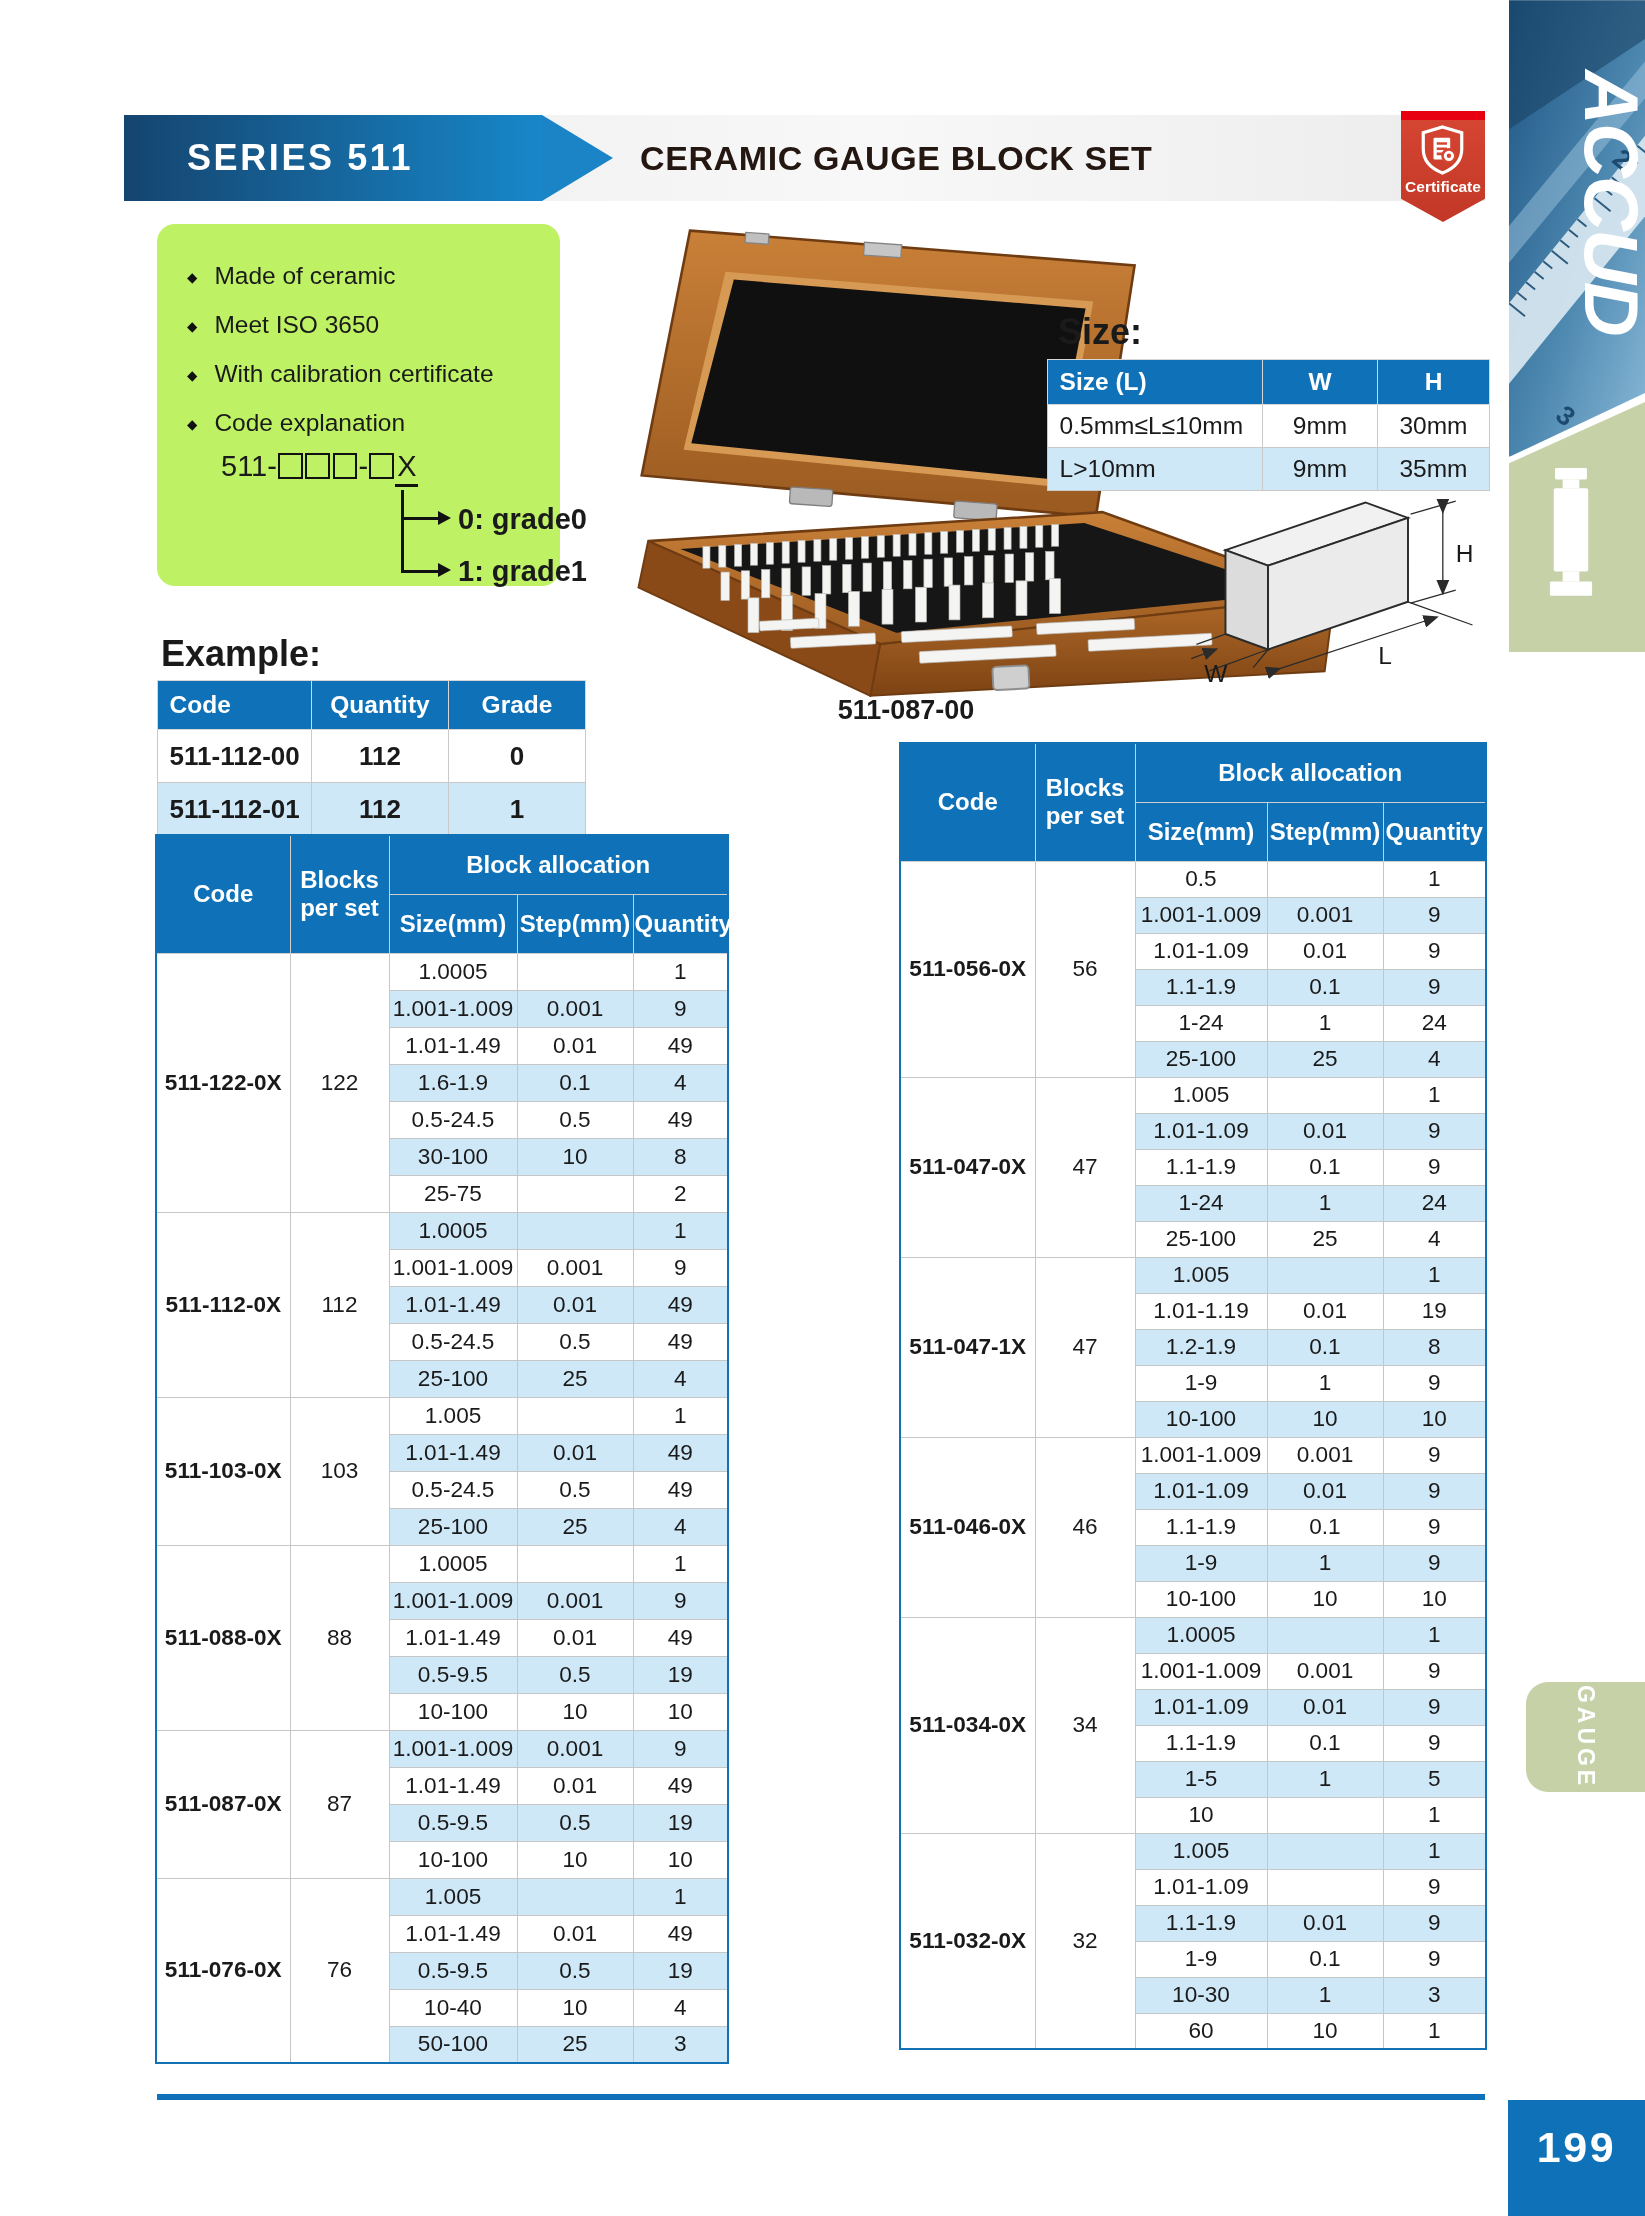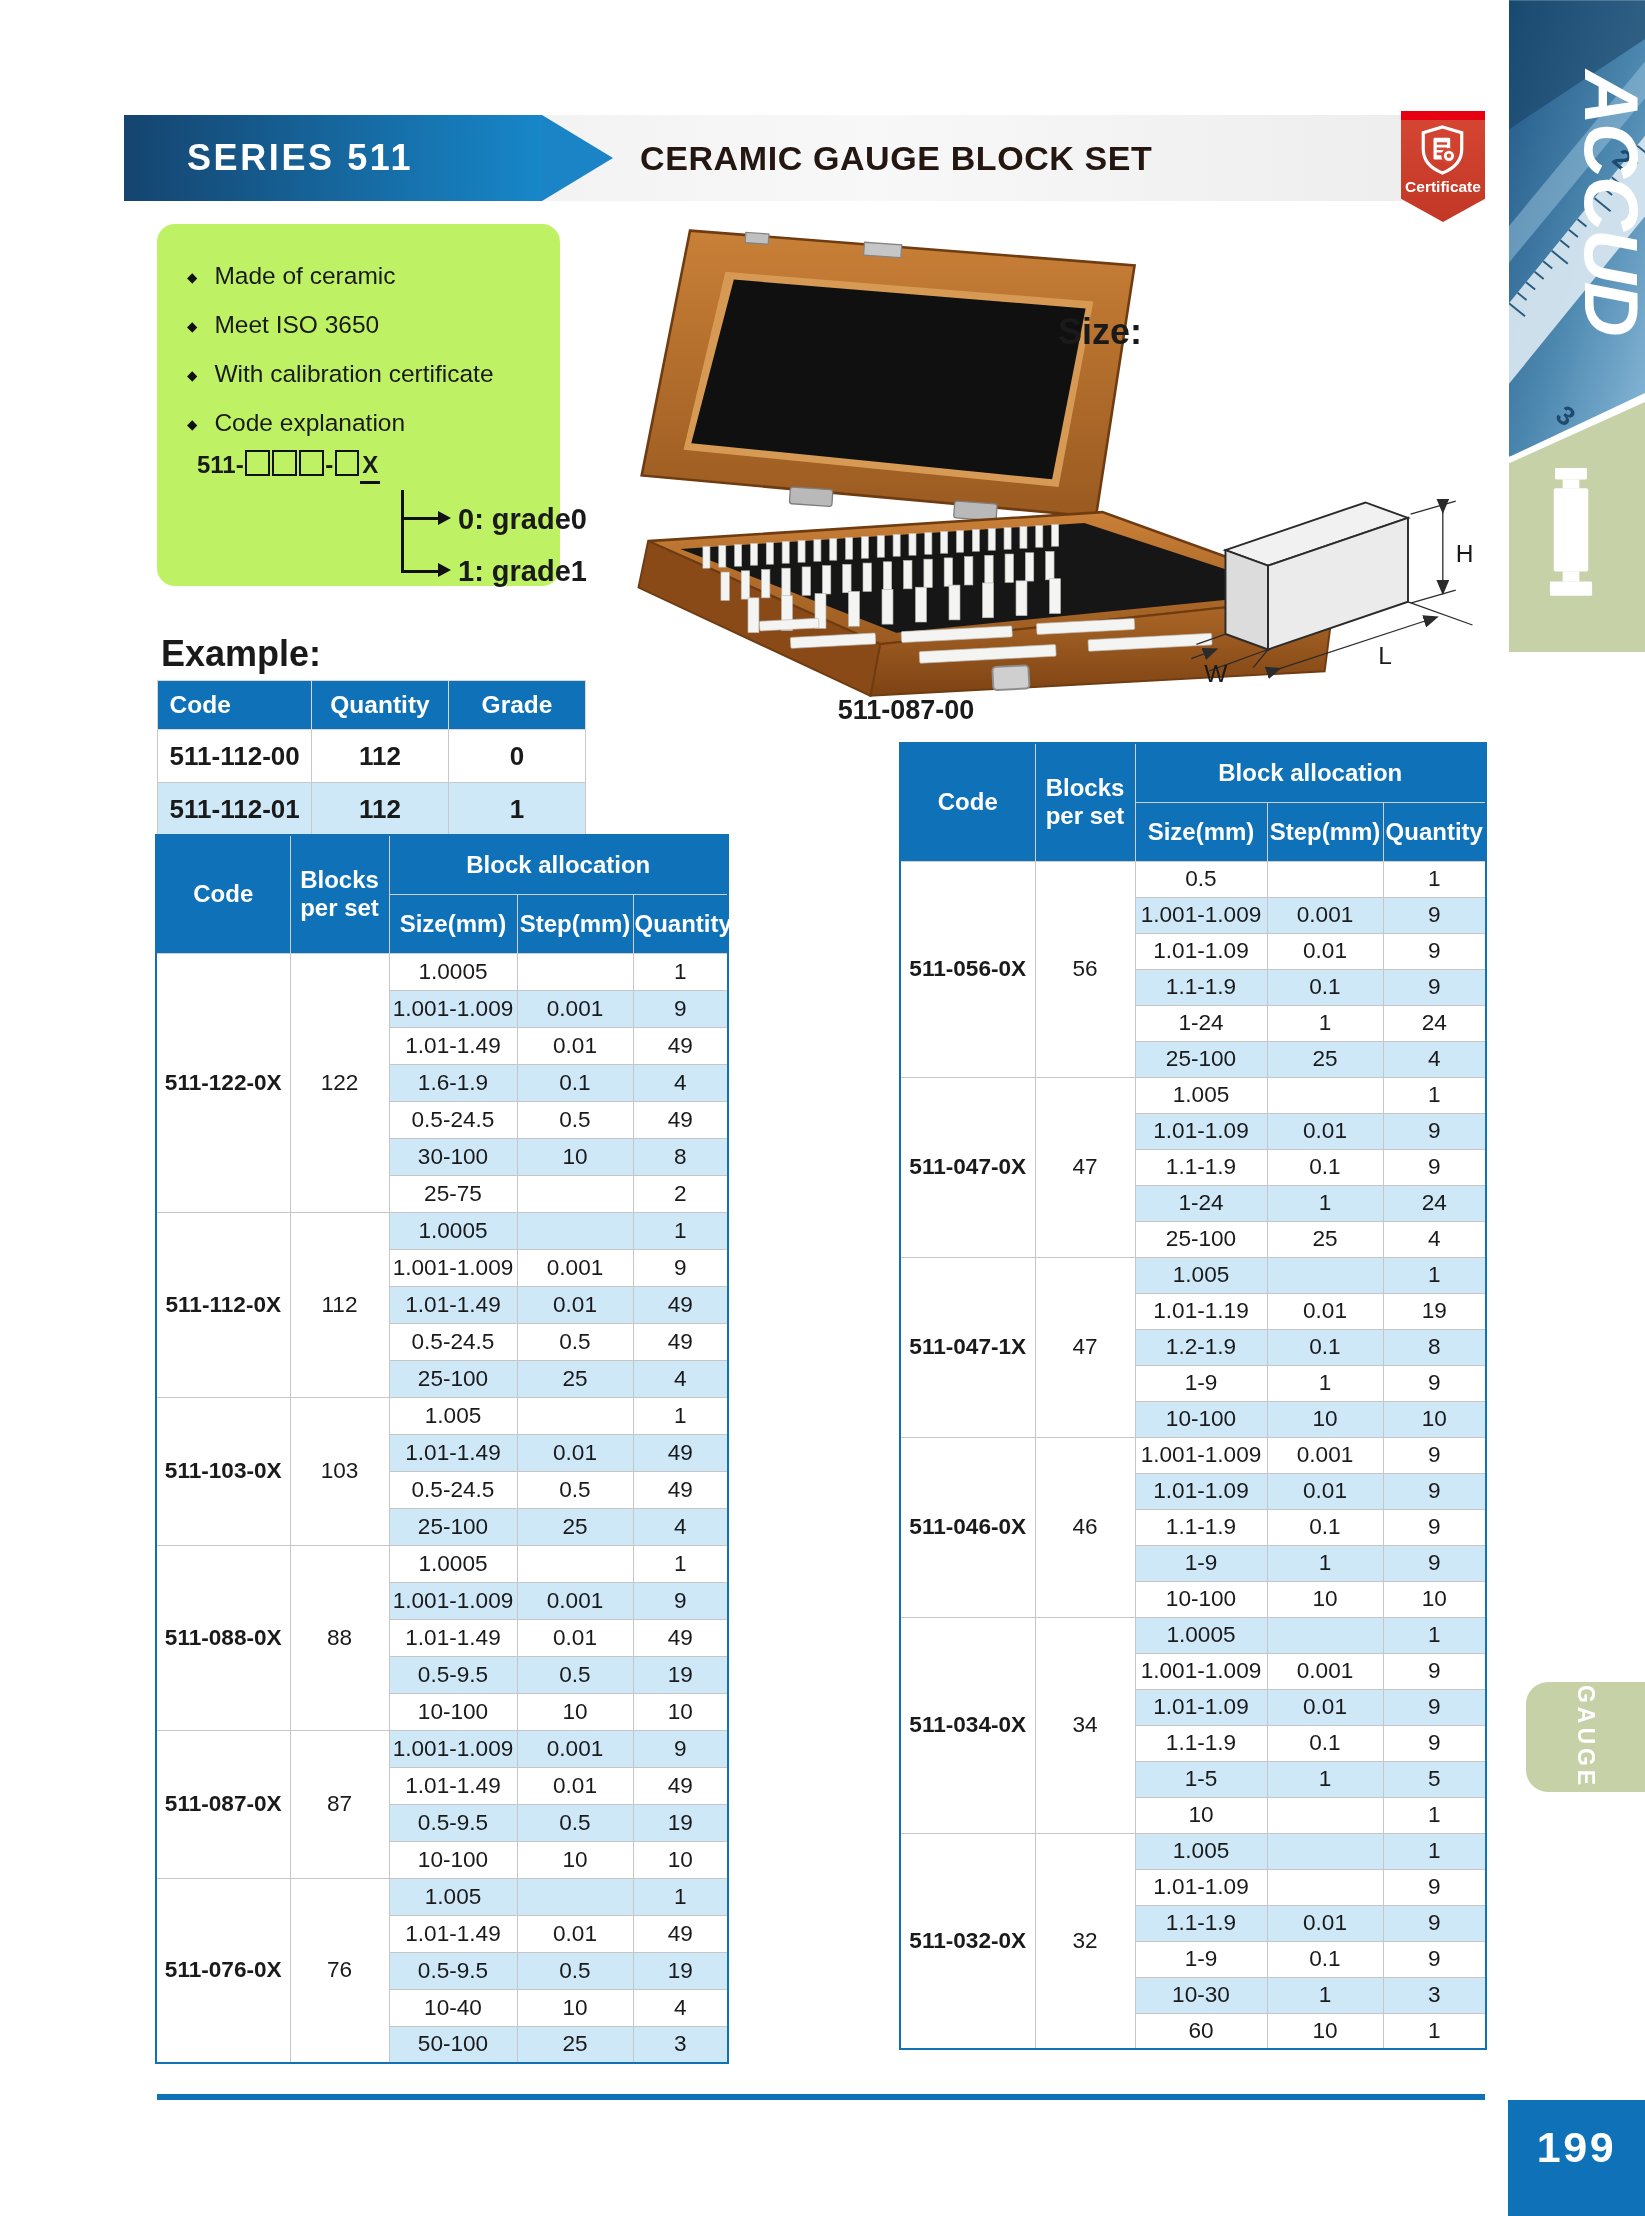--- a/index.html
+++ b/index.html
@@ -40,21 +40,21 @@
   .page-num{position:absolute;left:1508px;top:2100px;width:137px;height:117px;background:#0f72b8;}
   .page-num span{display:block;text-align:center;margin-top:23px;color:#fff;font-size:43px;font-weight:bold;letter-spacing:2.6px;}
   .footer-rule{position:absolute;left:157px;top:2094px;width:1328px;height:5.8px;background:#0f72b8;}
 
   
   .features{position:absolute;left:157px;top:224px;width:403px;height:362px;
         background:#bef264;border-radius:18px;}
   .features ul{list-style:none;margin:0;padding:28px 0 0 30px;}
   .features li{font-size:24.5px;line-height:47px;white-space:nowrap;}
   .features li:before{content:"◆";font-size:13.5px;margin-right:17px;vertical-align:1.9px;color:#111;}
-  .code-row{position:absolute;left:40px;top:226px;font-size:24px;font-weight:bold;white-space:nowrap;}
+  .code-row{position:absolute;left:64px;top:226px;font-size:29px;font-weight:normal;white-space:nowrap;}
   .code-box{display:inline-block;width:20.6px;height:22px;border:2.6px solid #111;vertical-align:-2.6px;margin:0 1.3px;}
   .code-x{display:inline-block;border-bottom:3.2px solid #111;padding:0 1.9px 1.3px 1.9px;}
   .tree-v{position:absolute;left:244px;top:266px;width:2.6px;height:83px;background:#111;}
   .tree-h{position:absolute;left:244px;width:37px;height:2.6px;background:#111;}
   .tree-arrow{position:absolute;left:281px;width:0;height:0;border-top:7.7px solid transparent;
         border-bottom:7.7px solid transparent;border-left:13px solid #111;}
   .tree-label{position:absolute;left:301px;font-size:29px;font-weight:bold;white-space:nowrap;}
 
   
   table{border-collapse:collapse;table-layout:fixed;background:#fff;}
@@ -252,20 +252,44 @@
         <rect x="688" y="624" width="152" height="17" rx="2" transform="rotate(-3 764 632.5)" fill="#f4f4f2" stroke="#b8b8b4" stroke-width="1"></rect>
         <rect x="506" y="666" width="212" height="18" rx="2" transform="rotate(-3 612 675)" fill="#f4f4f2" stroke="#b8b8b4" stroke-width="1"></rect>
         <rect x="768" y="648" width="192" height="18" rx="2" transform="rotate(-3 864 657)" fill="#f4f4f2" stroke="#b8b8b4" stroke-width="1"></rect>
       </g>
     <rect x="620" y="694" width="56" height="36" rx="6" fill="#cfcfcf" stroke="#8d8d8d" stroke-width="3" transform="rotate(-3 648 712)"></rect>
     <rect x="1035" y="620" width="52" height="34" rx="6" fill="#cfcfcf" stroke="#8d8d8d" stroke-width="3" transform="rotate(-3 1061 637)"></rect>
   </svg>
   <div class="caption" style="left:803px;top:695px;width:206px;text-align:center">511-087-00</div>
 
   <div class="section-label" style="left:1058px;top:311px">Size:</div>
+  <table class="mini" style="left:1047px;top:359px;width:442px">
+    <colgroup>
+        <col style="width:215px">
+        <col style="width:115px">
+        <col style="width:112px">
+      </colgroup>
+    <tbody>
+        <tr style="height:45px">
+      <th class="lft">Size (L)</th>
+      <th class="ctr">W</th>
+      <th class="ctr">H</th>
+    </tr>
+    <tr style="height:43px">
+      <td class="lft">0.5mm≤L≤10mm</td>
+      <td class="ctr">9mm</td>
+      <td class="ctr">30mm</td>
+    </tr>
+    <tr style="height:43px" class="alt">
+      <td class="lft">L&gt;10mm</td>
+      <td class="ctr">9mm</td>
+      <td class="ctr">35mm</td>
+    </tr>
+  </tbody>
+    </table>
 
   <svg style="position:absolute;left:1190px;top:474px" width="287" height="213" viewBox="0 0 445 330">
     <defs>
       <marker id="arr" markerWidth="12" markerHeight="10" refX="10" refY="5" orient="auto">
         <polygon points="0,0 12,5 0,10" fill="#2b2b2b"></polygon>
       </marker>
     </defs>
     <polygon points="55,118 272,44 338,68 121,142" fill="#f1f1f1" stroke="#2b2b2b" stroke-width="3"></polygon>
     <polygon points="55,118 121,142 121,272 55,248" fill="#dcdcdc" stroke="#2b2b2b" stroke-width="3"></polygon>
     <polygon points="121,142 338,68 338,198 121,272" fill="#ebebeb" stroke="#2b2b2b" stroke-width="3"></polygon>

